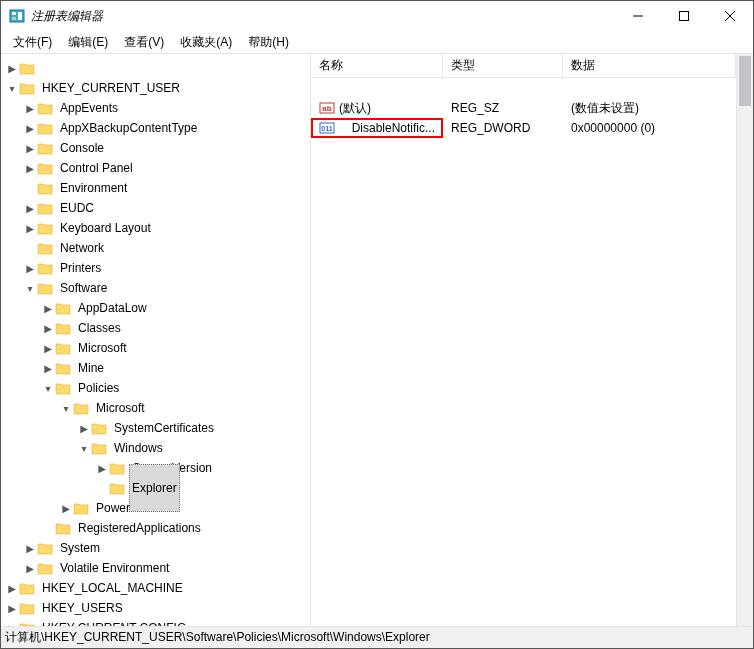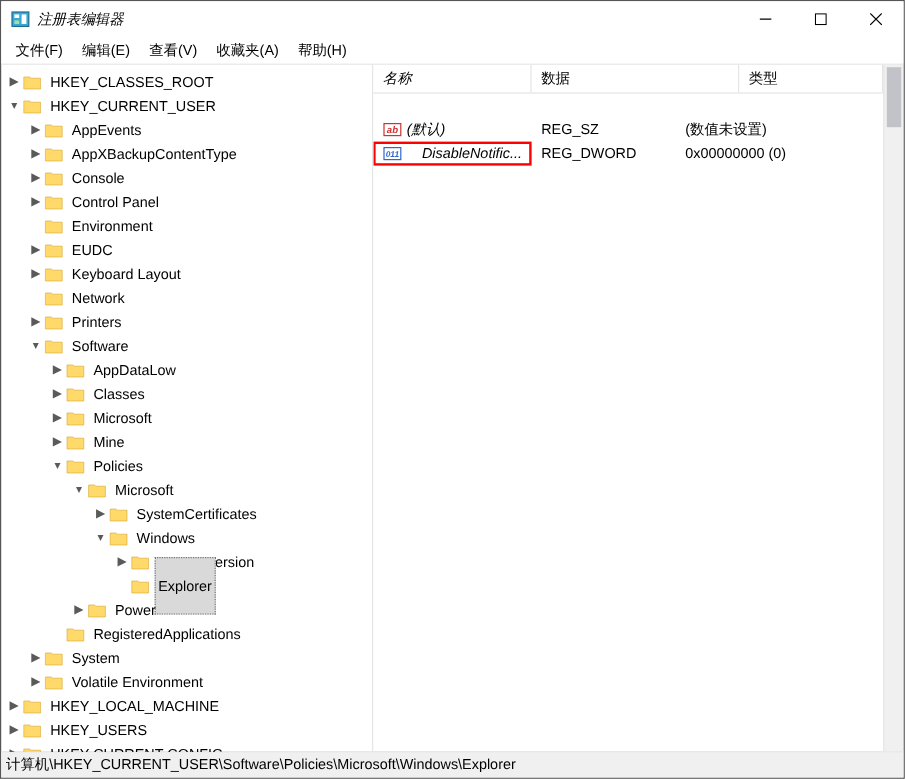--- a/index.html
+++ b/index.html
@@ -136,21 +136,21 @@
     white-space: nowrap;
     display: flex;
     align-items: center;
     margin-top: 40px;
   }
   .list-row .val-icon {
     width: 16px; height: 16px;
     margin-right: 4px;
     flex-shrink: 0;
   }
-  .col-name { width: 132px; font-style: italic; }
+  .col-name { width: 132px; }
   .col-type { width: 120px; }
   .col-data { flex: 1; }
   .highlight-box {
     border: 2px solid #ff0000;
     justify-content: space-between;
   }
   .statusbar {
     height: 22px;
     border-top: 1px solid #e5e5e5;
     display: flex;
@@ -217,21 +217,20 @@
 
   <div class="tree-pane">
     <div class="tree">
       <ul>
         <li>
           <div class="row">
             <span class="expander">▶</span>
             <svg class="folder-icon" viewBox="0 0 16 14">
                 <path class="folder-svg" d="M1 3 h5 l1 1 h8 v9 h-14 z"></path>
               </svg>
-            <span class="label">HKEY_CLASSES_ROOT</span>
           </div>
         </li>
         <li>
           <div class="row">
             <span class="expander">▾</span>
             <svg class="folder-icon" viewBox="0 0 16 14">
                 <path class="folder-svg" d="M1 3 h5 l1 1 h8 v9 h-14 z"></path>
               </svg>
             <span class="label">HKEY_CURRENT_USER</span>
           </div>
@@ -493,25 +492,25 @@
     </div>
   </div>
 
   <div class="list-pane">
     <div style="display:flex;flex:1;min-height:0;">
       <div style="flex:1;display:flex;flex-direction:column;min-width:0;">
         <div class="list-header">
           <div class="col col-name">
               <span>名称</span>
             </div>
+          <div class="col col-type">
+              <span>类型</span>
+            </div>
           <div class="col col-data">
               <span>数据</span>
-            </div>
-          <div class="col col-type">
-              <span>类型</span>
             </div>
         </div>
         <div class="list-body">
           <div class="list-row">
             <div class="cell col-name">
               <svg class="val-icon" viewBox="0 0 16 16">
                   <rect x="1" y="3" width="14" height="10" fill="#fff" stroke="#c33"></rect>
                   <text x="8" y="11" text-anchor="middle" font-size="8" fill="#c33" font-weight="bold">ab</text>
                 </svg>
               <span>(默认)</span>

